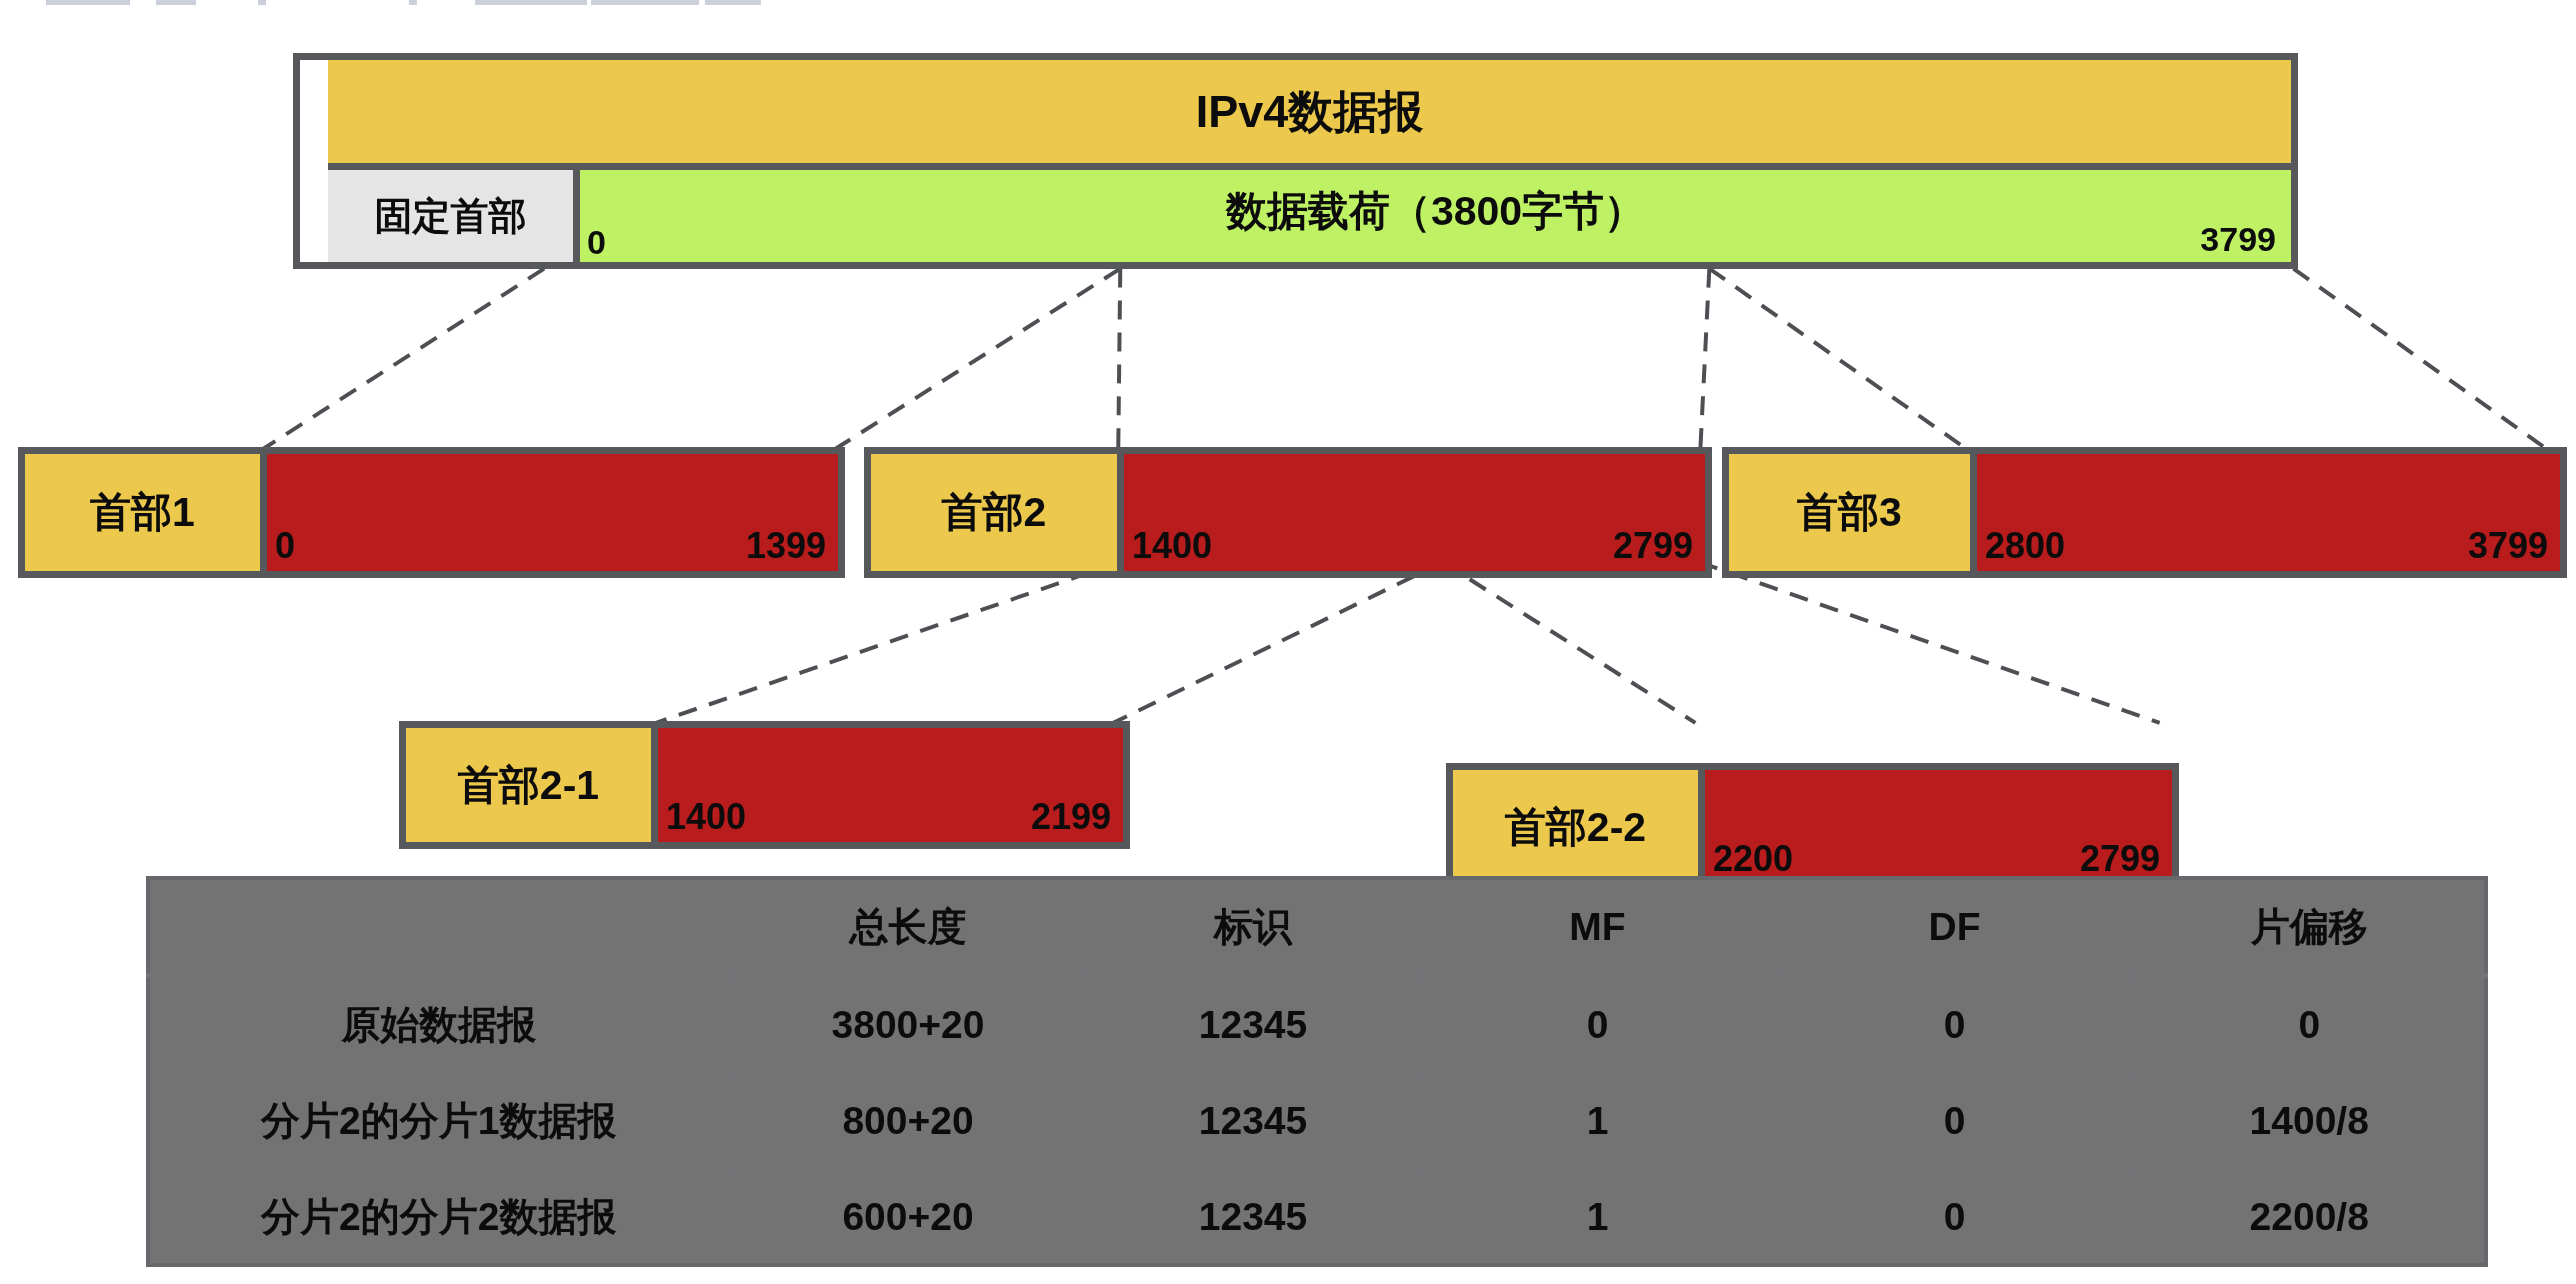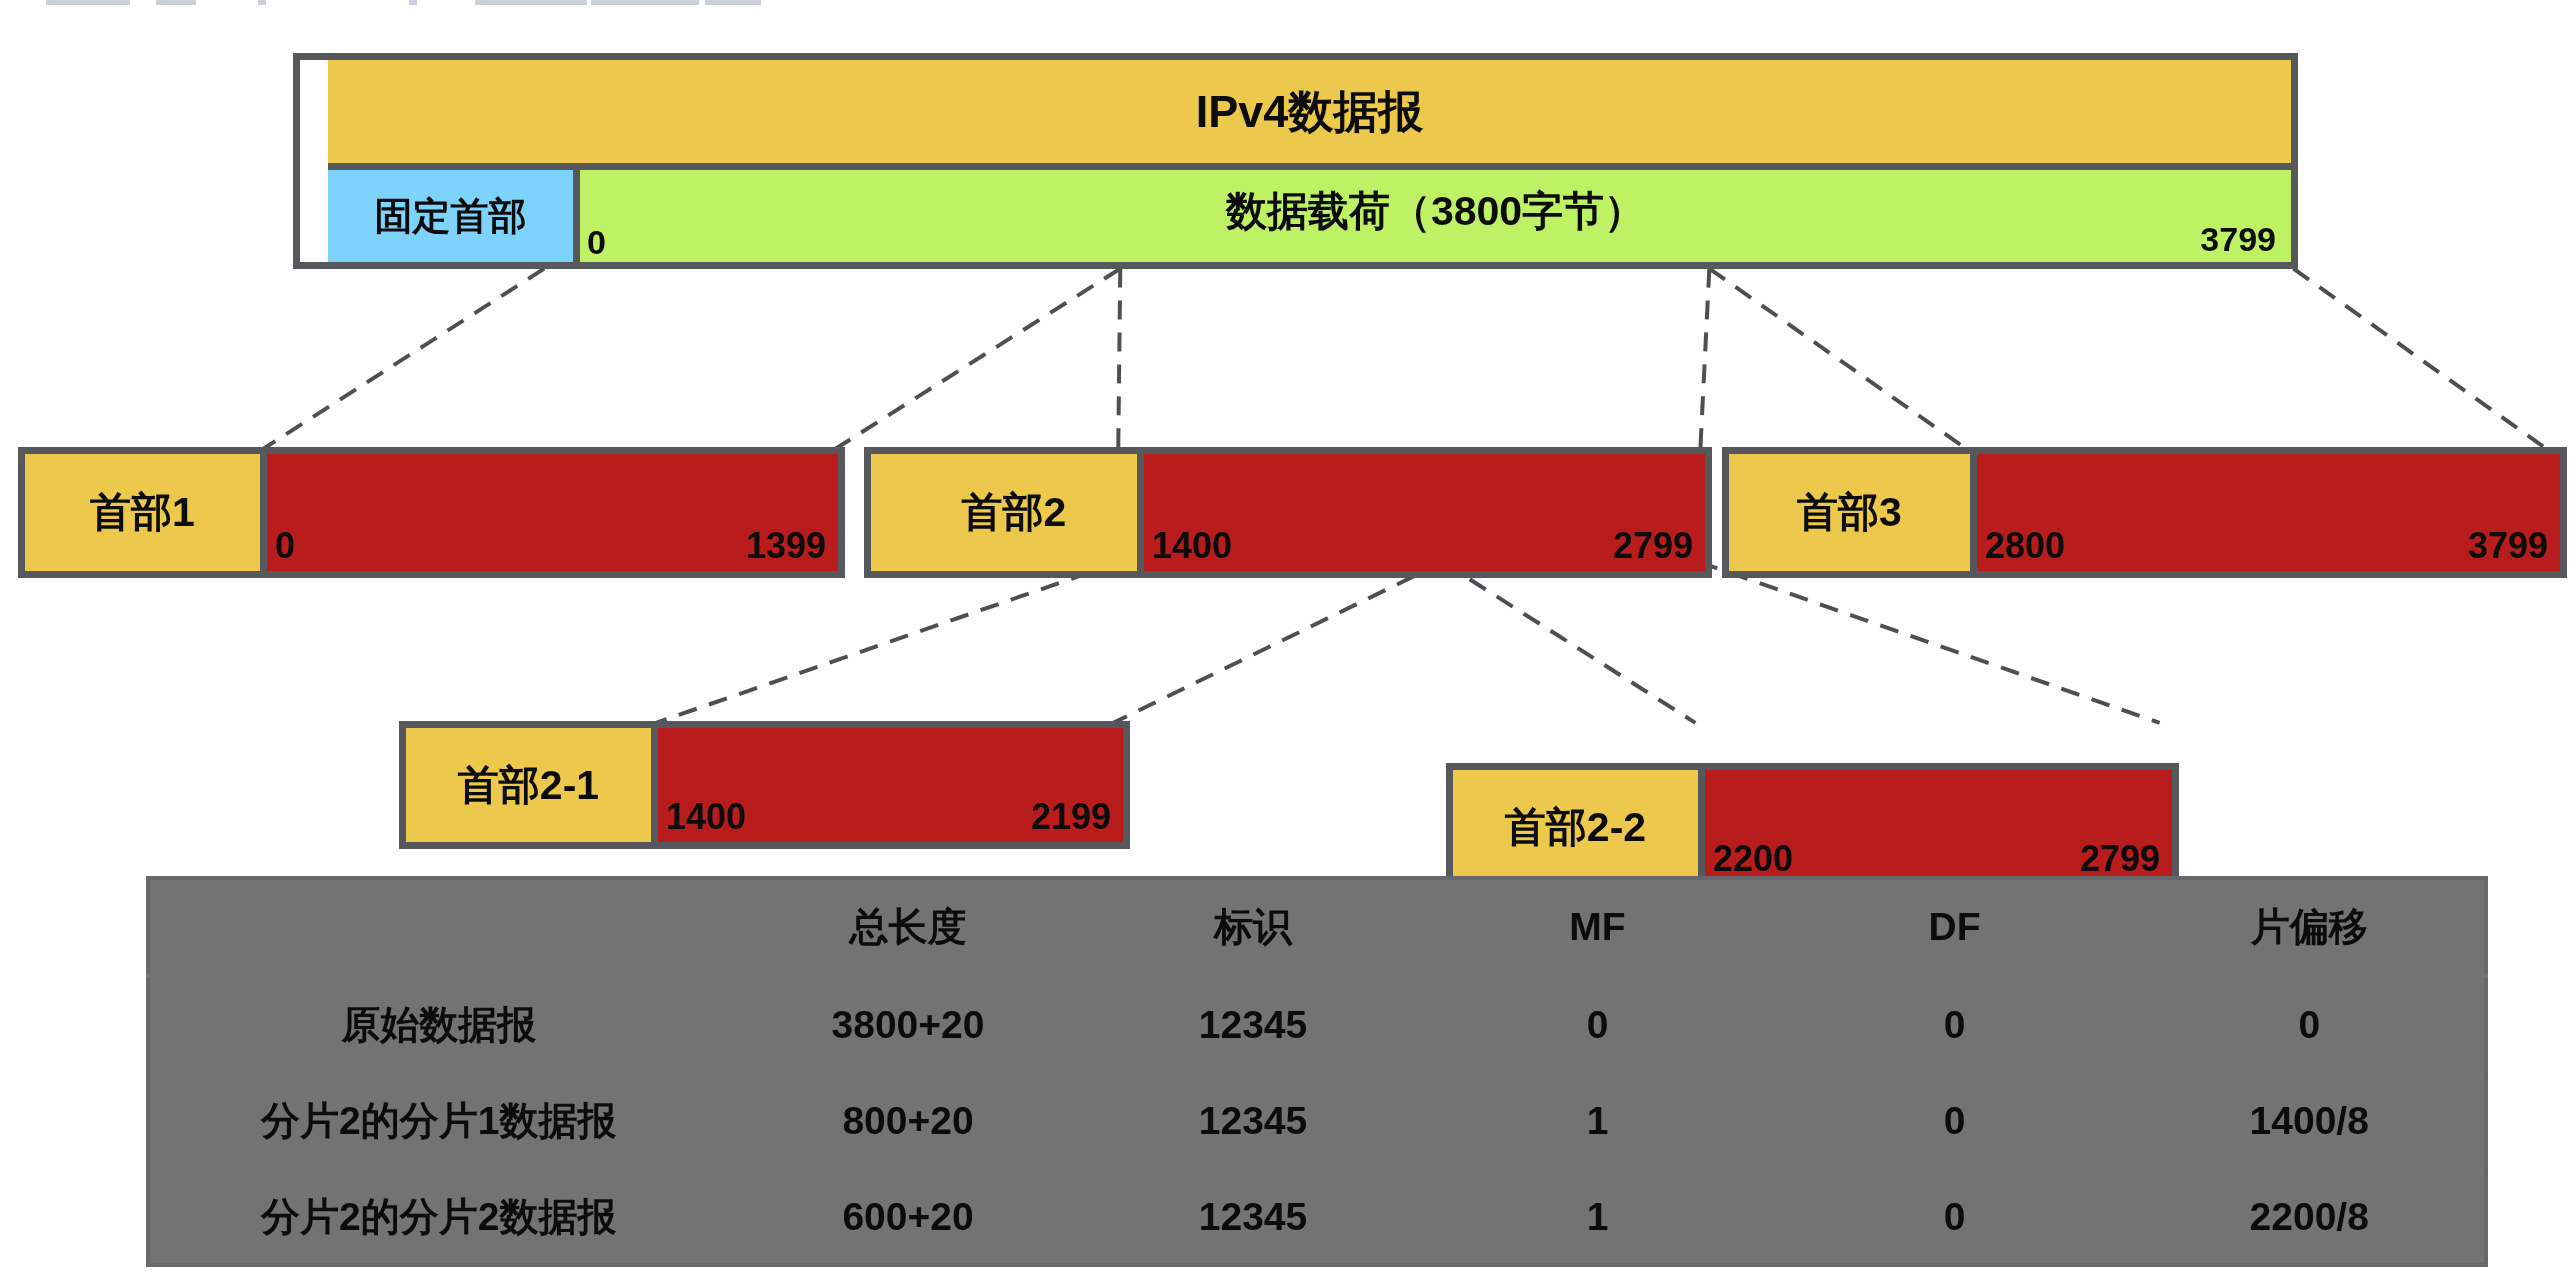--- a/index.html
+++ b/index.html
@@ -14,21 +14,21 @@
   .artifact { position:absolute; top:0; height:5px; background:#ccd0da; }
 
   
   .top-box { left:293px; top:53px; width:2005px; height:216px; border:7px solid #56585c; background:#ffffff;padding-left:28px; }
   .top-title {
     height:103px; background:#ECC84D; border-bottom:7px solid #56585c;
     display:flex; align-items:center; justify-content:center; font-size:45px;
   }
   .top-row { display:flex; height:92px; }
   .fixed-hdr {
-    width:245px; background:#7dd3fc; border-right:7px solid #56585c;
+    width:245px; background:#e5e5e5; border-right:7px solid #56585c;
     display:flex; align-items:center; justify-content:center; font-size:38px;
   }
   .payload { position:relative; flex:1; background:#bef264; }
   .payload-label {
     position:absolute; left:0; right:0; top:50%; transform:translateY(-58%);
     text-align:center; font-size:41px;
   }
   .num { font-size:34px; line-height:1; }
   .payload-start { position:absolute; left:7px;  bottom:3px; }
   .payload-end   { position:absolute; right:15px; bottom:6px; }
@@ -102,21 +102,21 @@
 
   <div class="frag" style="left:18px; top:447px; width:813px; height:117px;">
     <div class="tag" style="width:235px;">首部1</div>
     <div class="range">
       <div class="start">0</div>
       <div class="end">1399</div>
     </div>
   </div>
 
   <div class="frag" style="left:864px; top:447px; width:834px; height:117px;">
-    <div class="tag" style="width:246px;padding-left:20px;">首部2</div>
+    <div class="tag" style="width:246px;">首部2</div>
     <div class="range">
       <div class="start">1400</div>
       <div class="end">2799</div>
     </div>
   </div>
 
   <div class="frag" style="left:1722px; top:447px; width:831px; height:117px;">
     <div class="tag" style="width:241px;">首部3</div>
     <div class="range">
       <div class="start">2800</div>

